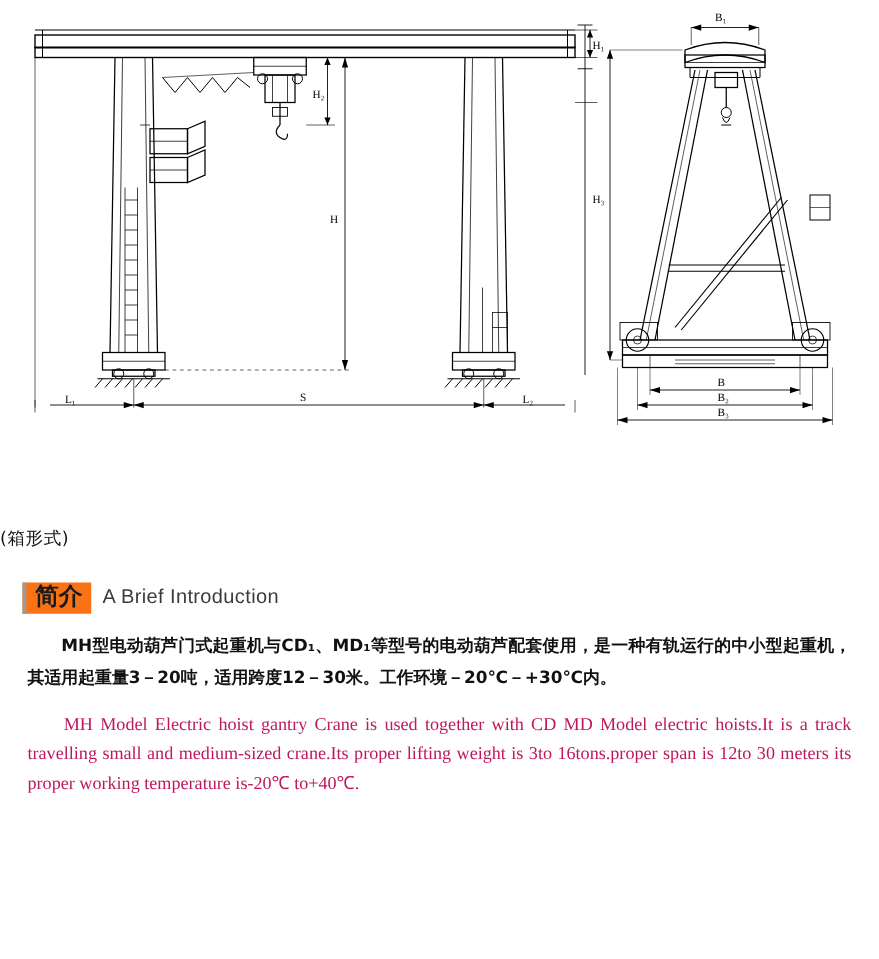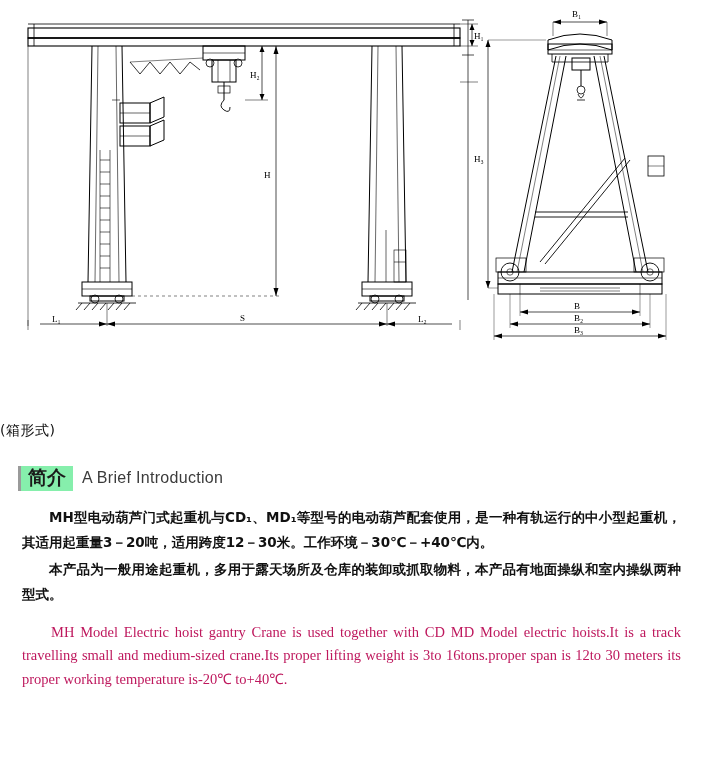--- a/index.html
+++ b/index.html
@@ -41,21 +41,21 @@
   }
 
   
   .section-head {
     display: flex;
     align-items: center;
     margin: 26px 0 0 18px;
   }
   .section-head .cn {
     display: inline-block;
-    background: #86efac;
+    background: #f97316;
     color: #1a1a1a;
     font-family: "DejaVu Sans", sans-serif;
     font-weight: bold;
     font-size: 19px;
     padding: 2px 7px 3px 7px;
     line-height: 1.05;
     border-left: 3px solid #9a9a9a;
   }
   .section-head .en {
     margin-left: 9px;
@@ -388,21 +388,20 @@
   </div>
 
   <div class="caption">(箱形式)</div>
 
   <div class="section-head">
     <span class="cn">简介</span>
     <span class="en">A Brief Introduction</span>
   </div>
 
   <div class="body-wrap">
-    <p class="cn-par">MH型电动葫芦门式起重机与CD₁、MD₁等型号的电动葫芦配套使用，是一种有轨运行的中小型起重机，其适用起重量3－20吨，适用跨度12－30米。工作环境－30℃－+40℃内。</p>
-    <p class="cn-par">本产品为一般用途起重机，多用于露天场所及仓库的装卸或抓取物料，本产品有地面操纵和室内操纵两种型式。</p>
+    <p class="cn-par">MH型电动葫芦门式起重机与CD₁、MD₁等型号的电动葫芦配套使用，是一种有轨运行的中小型起重机，其适用起重量3－20吨，适用跨度12－30米。工作环境－20℃－+30℃内。</p>
 
     <div class="en-block">
       <p class="en-par">MH Model Electric hoist gantry Crane is used together with CD MD Model electric hoists.It is a track travelling small and medium-sized crane.Its proper lifting weight is 3to 16tons.proper span is 12to 30 meters its proper working temperature is-20℃ to+40℃.</p>
     </div>
   </div>
 
 </div>
 
 </body></html>

